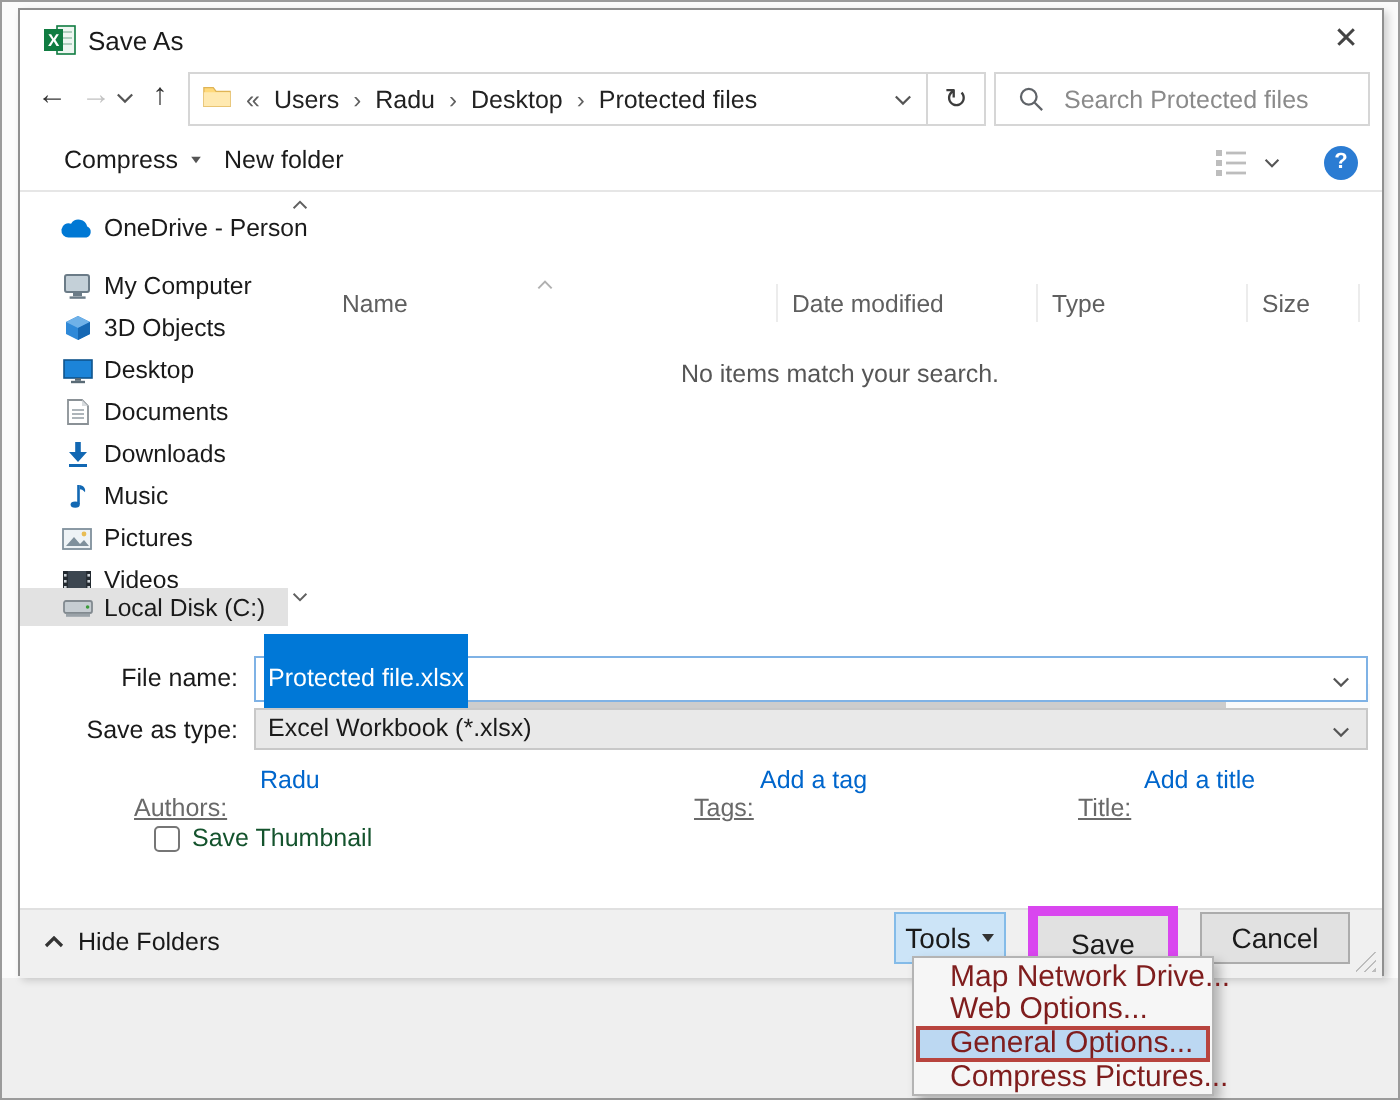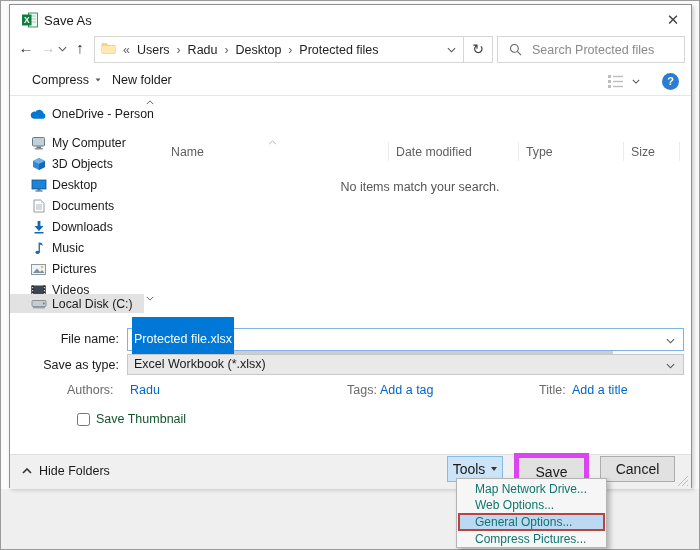--- a/index.html
+++ b/index.html
@@ -86,21 +86,21 @@
   .fn-label { left:0; top:327px; }
   .fn-input { position:absolute; left:117px; top:323px; width:557px; height:23px; background:#fff;
     border:1px solid #7fb2e5; line-height:21px; padding-left:4px; }
   .fn-selected { background:#0078d7; color:#fff; padding:15px 2px; }
   .fn-chev { position:absolute; right:8px; top:9px; }
   .st-label { left:0; top:353px; }
   .st-select { position:absolute; left:117px; top:349px; width:557px; height:21px; background:#e9e9e9;
     border:1px solid #c8c8c8; line-height:19px; padding-left:6px; color:#1a1a1a; }
   .st-chev { position:absolute; right:8px; top:8px; }
 
-  .meta-label { position:absolute; top:378px; color:#6a6a6a; }
+  .meta-label { position:absolute; top:392px; color:#6a6a6a;text-decoration:underline; }
   .meta-link { position:absolute; top:378px; color:#0066cc; cursor:pointer; }
   .lbl-authors { left:57px; } .lnk-authors { left:120px; }
   .lbl-tags { left:337px; } .lnk-tags { left:370px; }
   .lbl-title { left:529px; } .lnk-title { left:562px; }
 
   .thumb-check { position:absolute; left:67px; top:408px; width:13px; height:13px; accent-color:#0078d7; }
   .thumb-label { position:absolute; left:86px; top:407px; color:#14532d; }
 
   
   .footer { position:absolute; left:0; right:0; top:449px; height:35px; background:#f0f0f0; border-top:1px solid #e0e0e0; }
@@ -111,21 +111,21 @@
   .tools-arrow { width:0; height:0; border-left:3.5px solid transparent; border-right:3.5px solid transparent; border-top:4.5px solid #333; }
   .btn-save { left:504px; top:-2px; width:75px; height:30px; background:#e1e1e1; border:5px solid #d946ef; line-height:28px; }
   .btn-cancel { left:590px; top:1px; width:75px; height:26px; background:#e1e1e1; border:1px solid #acacac; line-height:24px; }
   .resize-grip { position:absolute; right:3px; bottom:3px; width:10px; height:10px;
     background: linear-gradient(135deg, transparent 46%, #bdbdbd 46%, #bdbdbd 52%, transparent 52%, transparent 68%, #bdbdbd 68%, #bdbdbd 74%, transparent 74%, transparent 90%, #bdbdbd 90%);
   }
 
   
   .tools-menu { position:absolute; left:455px; top:477px; width:151px; height:70px; background:#f6f6f6;
     border:1px solid #b4b4b4; box-shadow:3px 3px 5px rgba(0,0,0,.25); z-index:50; padding-top:2px; }
-  .menu-item { position:relative; height:16px; line-height:16px; padding-left:17px; font-size:12px; color:#0f766e;
+  .menu-item { position:relative; height:16px; line-height:16px; padding-left:17px; font-size:15px; color:#7f1d1d;
     white-space:nowrap; cursor:pointer; margin:0 1px; }
   .menu-item.highlighted { background:#bcd8f2; border:2px solid #b8443e; height:18px; line-height:14px; padding-left:15px; }
 
   .chev svg { display:block; }
 </style>
 </head>
 <body>
 
 <div class="viewport">
   <div class="behind-strip"></div>

